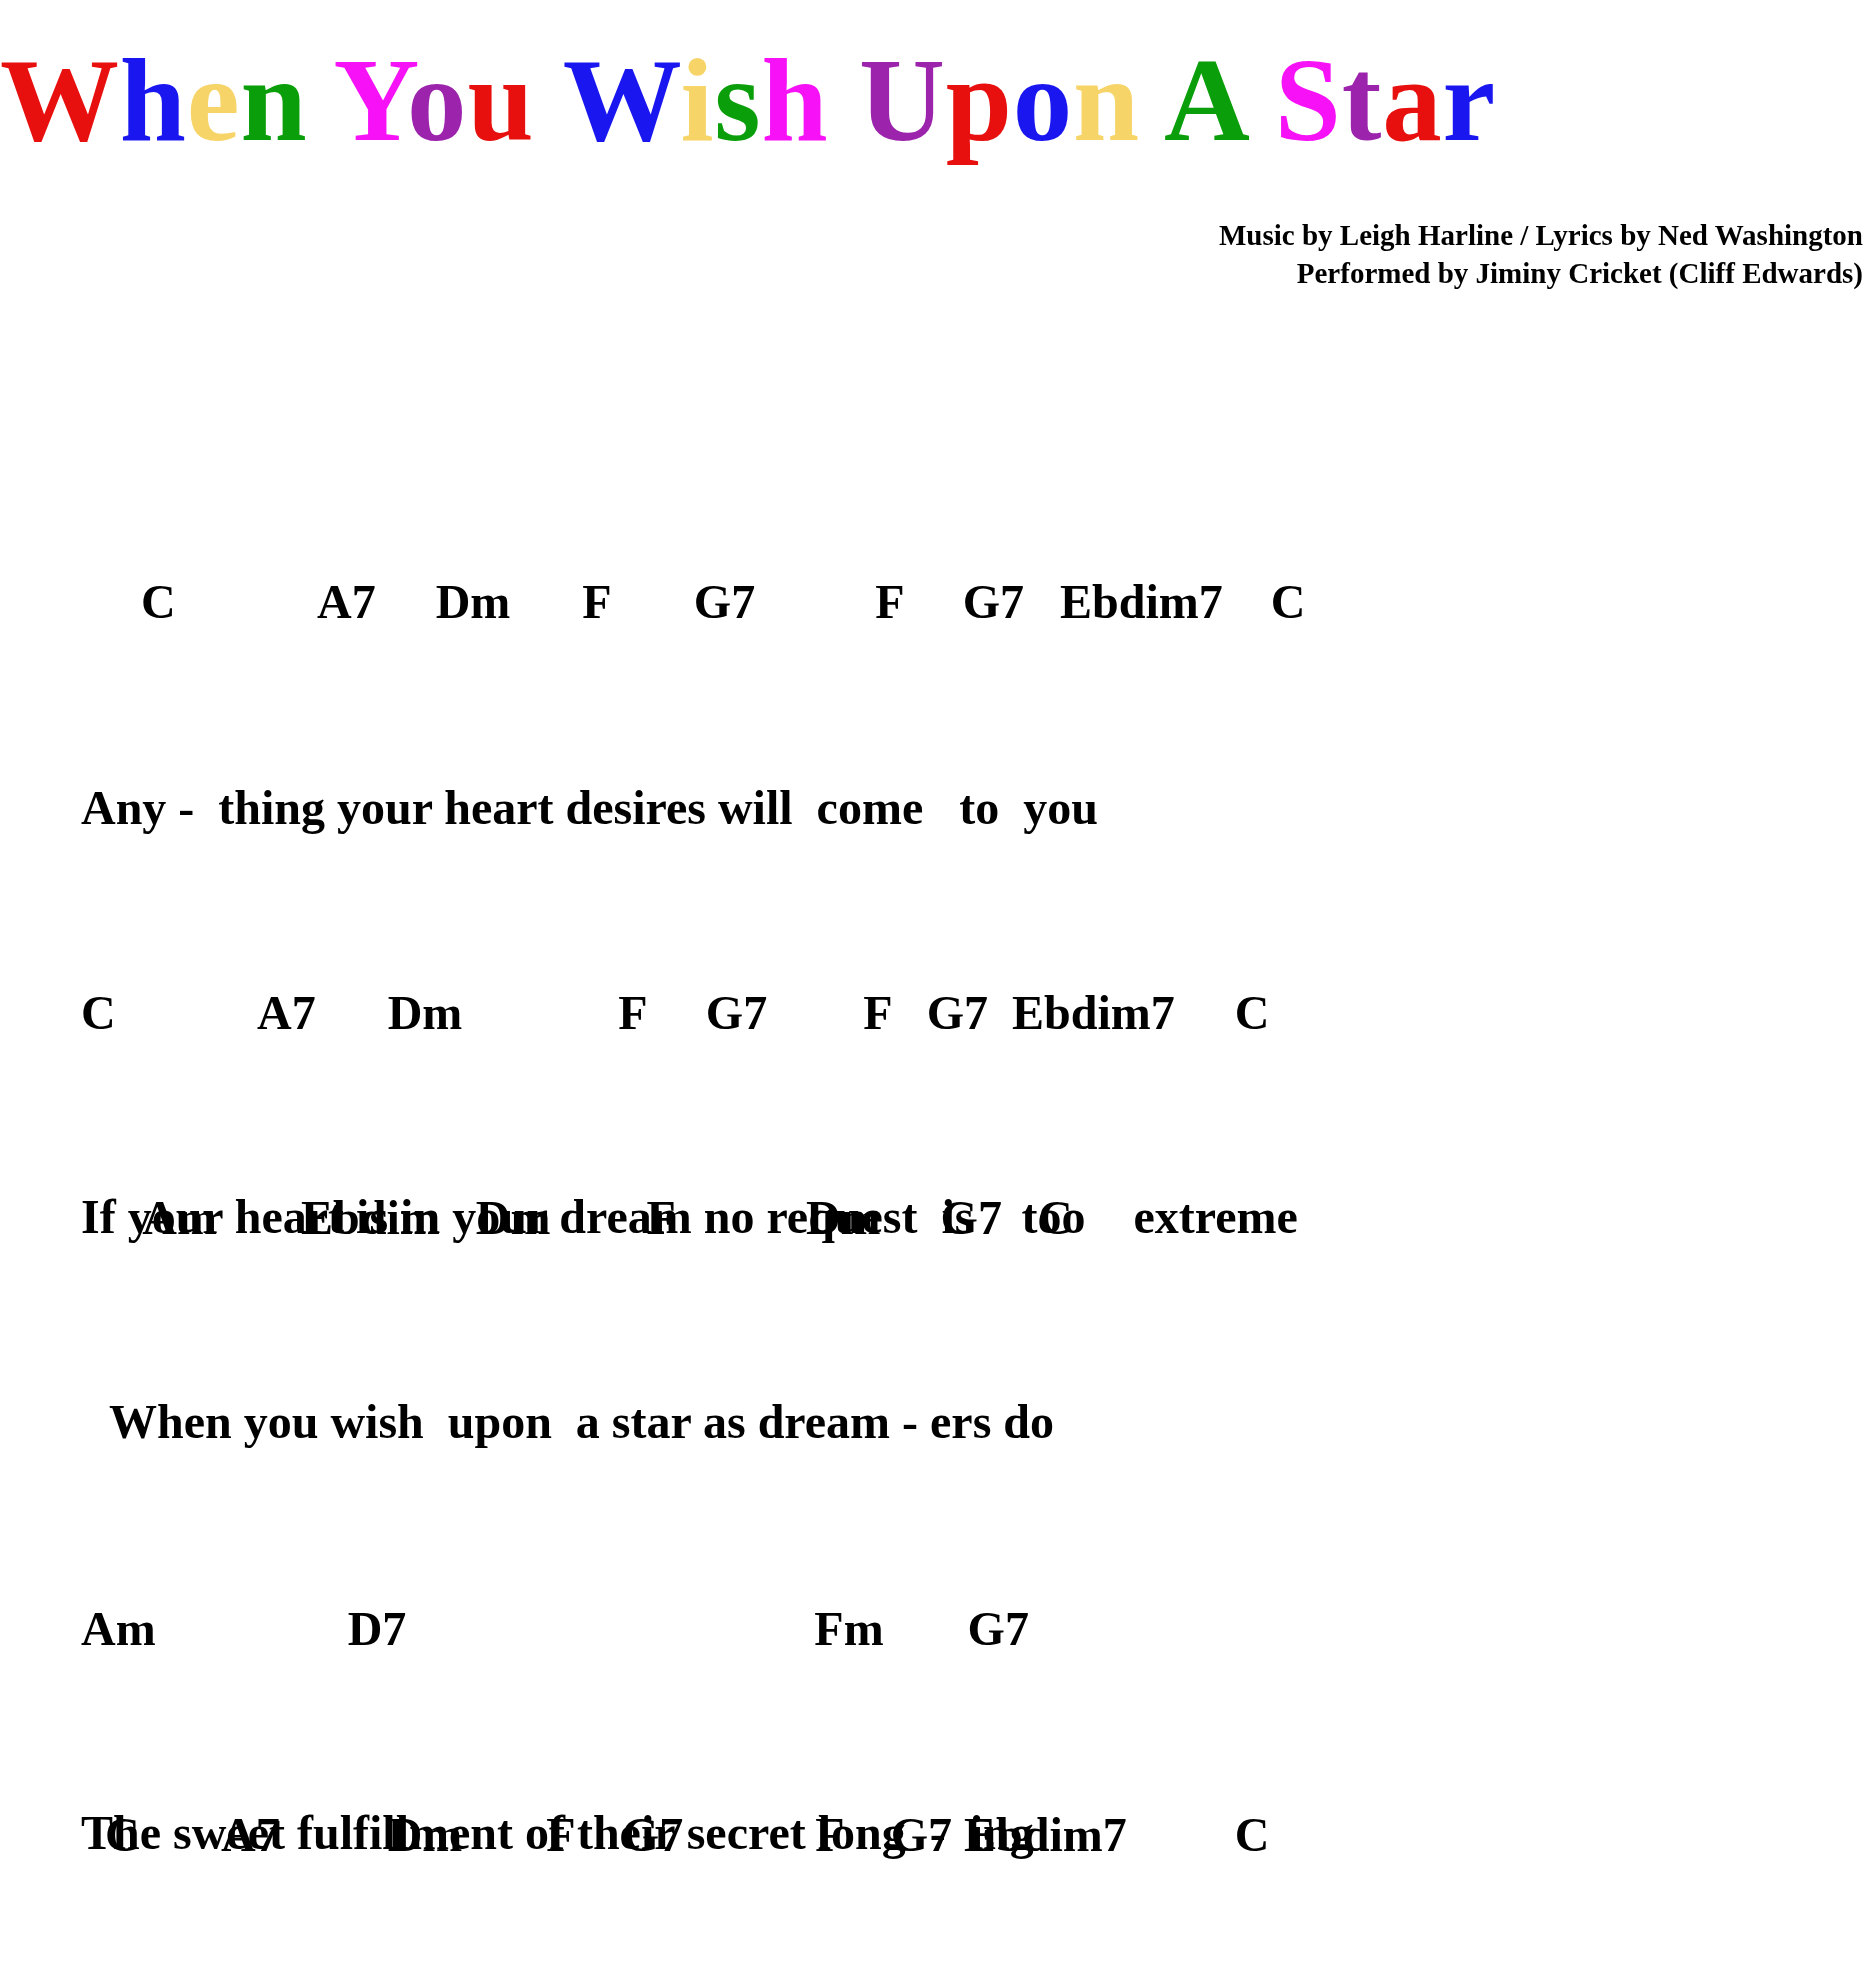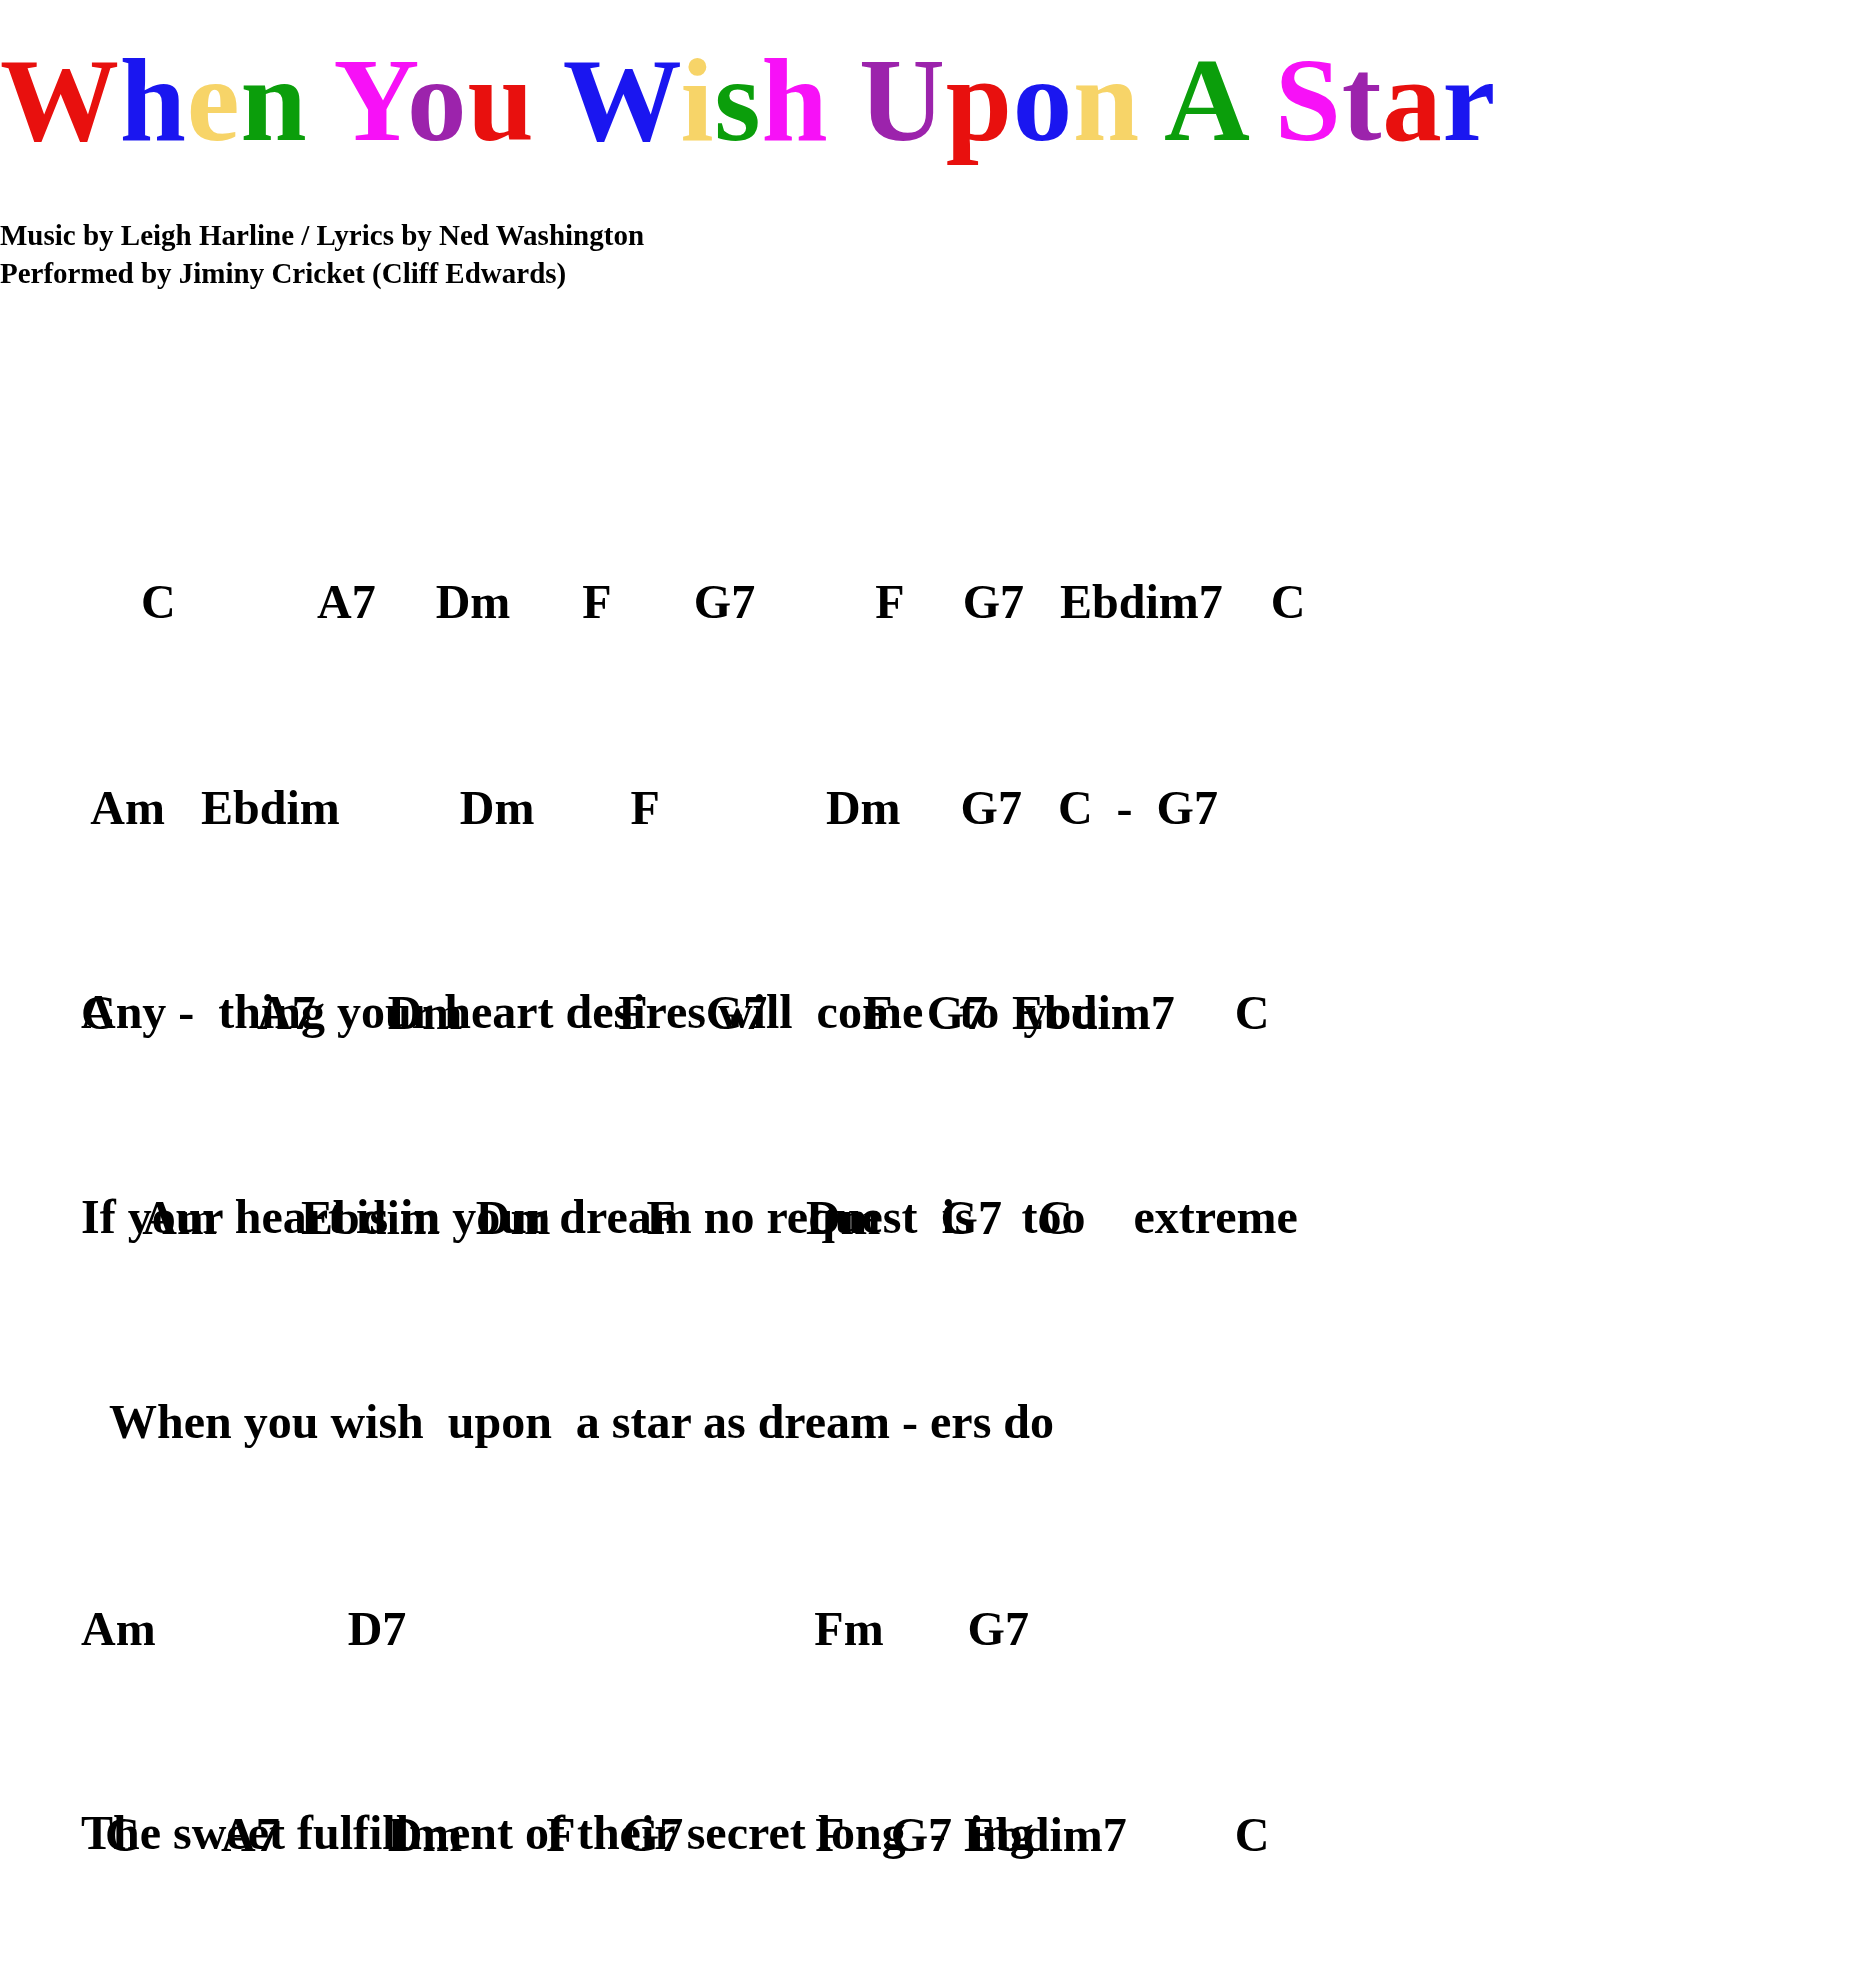--- a/index.html
+++ b/index.html
@@ -14,21 +14,21 @@
     overflow:hidden;
   }
   .song-title {
     position:absolute; top:38px; left:0; width:100%;
     font-size:119px; line-height:1.05;
     white-space:pre;
     letter-spacing:0.8px;
   }
   .credits {
     position:absolute; top:216px; left:0; width:100%;
-    text-align:left;
+    text-align:right;
     font-size:29px; line-height:38px;
   }
   .verse {
     position:absolute; left:81px; right:16px;
     font-size:48px; line-height:68px;
     white-space:pre;
   }
   .verse .chords, .verse .lyrics { white-space:pre; }
   .v1 { top:432px; } .v2 { top:638px; } .v3 { top:843px; } .v4 { top:1048px;margin-left:28px; }
   .v5 { top:1254px; } .v6 { top:1459px; } .v7 { top:1665px; } .v8 { top:1870px; }
@@ -42,21 +42,20 @@
 
   <div class="credits">
     <div>Music by Leigh Harline / Lyrics by Ned Washington</div>
     <div>Performed by Jiminy Cricket (Cliff Edwards)</div>
   </div>
 
   <div class="verse v1">
     <div class="chords">     C            A7     Dm      F       G7          F     G7   Ebdim7    C</div>
   </div>
   <div class="verse v2">
-    <div class="chords"> Am   Ebdim          Dm        F              Dm     G7   C  -  G7</div>
     <div class="lyrics">Any -  thing your heart desires will  come   to  you</div>
   </div>
   <div class="verse v3">
     <div class="chords">C            A7      Dm             F     G7        F   G7  Ebdim7     C</div>
     <div class="lyrics">If your heart is in your dream no request  is    too    extreme</div>
   </div>
   <div class="verse v4">
     <div class="chords">   Am       Ebdim   Dm        F           Dm     G7   C</div>
     <div class="lyrics">When you wish  upon  a star as dream - ers do</div>
   </div>

